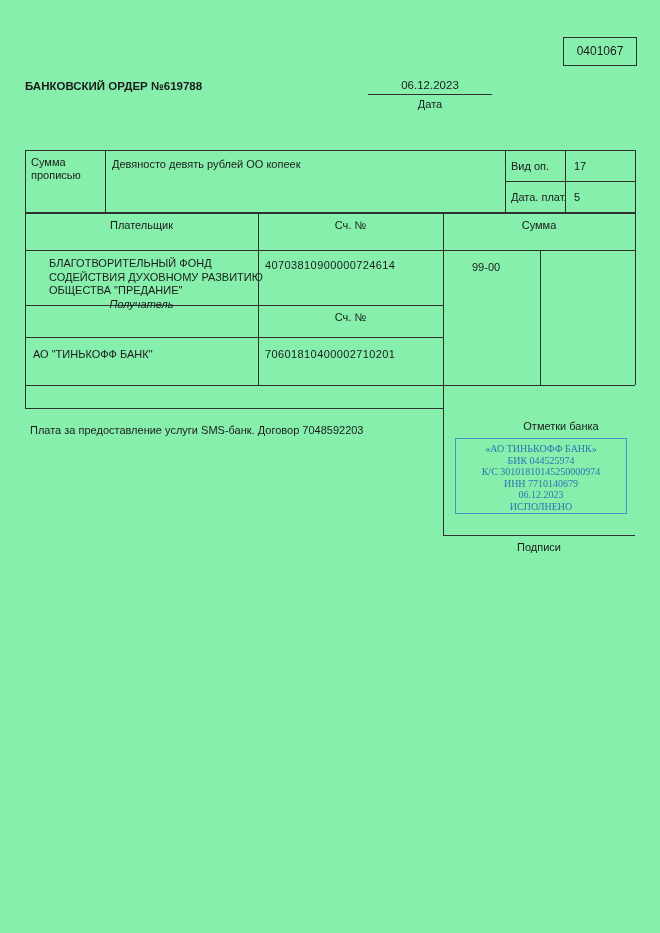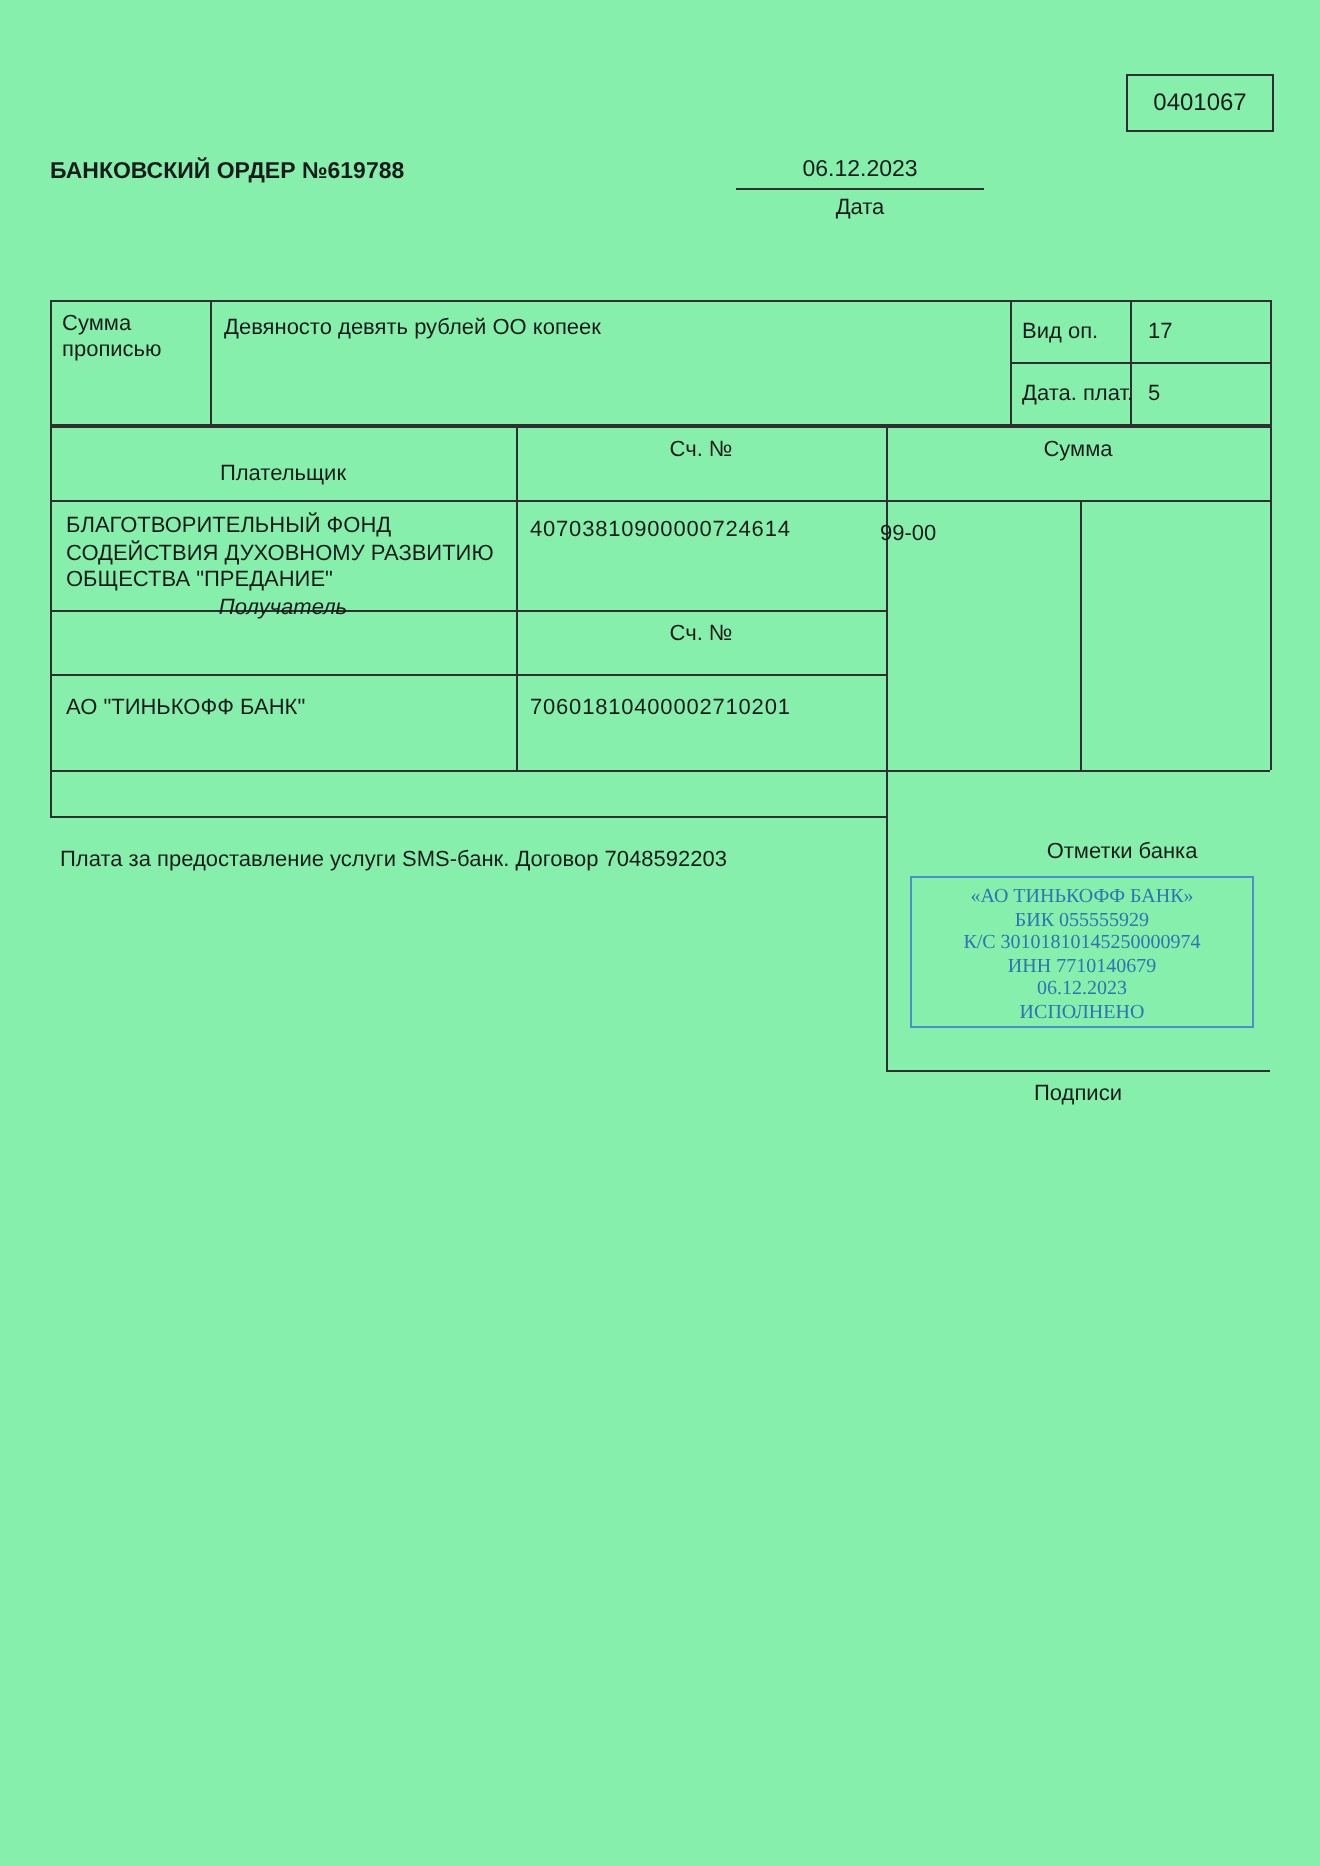--- a/index.html
+++ b/index.html
@@ -19,21 +19,21 @@
   .form-code-box {
     position:absolute; left:563px; top:37px; width:72px; height:27px;
     border:1px solid #2f2f2f; text-align:center; line-height:27px; font-size:12px;
   }
   .doc-title { position:absolute; left:25px; top:80px; font-weight:700; font-size:11.5px; }
   .date-block { position:absolute; left:368px; top:79px; width:124px; text-align:center; }
   .date-value { font-size:11.5px; padding-bottom:3px; border-bottom:1px solid #2f2f2f; }
   .date-label { padding-top:3px; font-size:11px; }
   .cell-label { position:absolute; }
   .mono-num { letter-spacing:0.4px; }
-  .payer-name { line-height:13.5px; }
+  .payer-name { line-height:13.5px;margin-left:16px; }
   .stamp-box {
     position:absolute; left:455px; top:438px; width:170px; height:70px;
     border:1px solid #4b8fcc;
     color:#2f74b5;
     font-family:"Liberation Serif","DejaVu Serif",serif;
     font-size:10px; line-height:11.5px;
     text-align:center;
     padding-top:4px;
   }
 </style>
@@ -72,41 +72,41 @@
   <div class="vline" style="left:443px; top:212px; height:323px;"></div>
   <div class="vline" style="left:540px; top:250px; height:135px;"></div>
 
   <div class="cell-label" style="left:31px; top:156px; width:70px; line-height:13px;">Сумма прописью</div>
   <div class="cell-label" style="left:112px; top:158px; width:380px;">Девяносто девять рублей ОО копеек</div>
   <div class="cell-label" style="left:511px; top:160px;">Вид оп.</div>
   <div class="cell-label" style="left:574px; top:160px;">17</div>
   <div class="cell-label" style="left:511px; top:191px;">Дата. плат.</div>
   <div class="cell-label" style="left:574px; top:191px;">5</div>
 
-  <div class="cell-label center" style="left:25px; top:219px; width:233px;margin-top:12px;">Плательщик</div>
+  <div class="cell-label center" style="left:25px; top:219px; width:233px;">Плательщик</div>
   <div class="cell-label center" style="left:258px; top:219px; width:185px;">Сч. №</div>
   <div class="cell-label center" style="left:443px; top:219px; width:192px;">Сумма</div>
 
   <div class="cell-label payer-name" style="left:33px; top:257px; width:218px;">БЛАГОТВОРИТЕЛЬНЫЙ ФОНД СОДЕЙСТВИЯ ДУХОВНОМУ РАЗВИТИЮ ОБЩЕСТВА "ПРЕДАНИЕ"</div>
   <div class="cell-label mono-num" style="left:265px; top:259px;">40703810900000724614</div>
-  <div class="cell-label" style="left:440px; top:261px;">99-00</div>
+  <div class="cell-label" style="left:472px; top:261px;">99-00</div>
 
   <div class="cell-label center" style="left:25px; top:298px; width:233px;font-style:italic;">Получатель</div>
   <div class="cell-label center" style="left:258px; top:311px; width:185px;">Сч. №</div>
 
   <div class="cell-label" style="left:33px; top:348px;">АО "ТИНЬКОФФ БАНК"</div>
   <div class="cell-label mono-num" style="left:265px; top:348px;">70601810400002710201</div>
 
   <div class="cell-label" style="left:30px; top:424px; width:400px;">Плата за предоставление услуги SMS-банк. Договор 7048592203</div>
 
   <div class="cell-label center" style="left:443px; top:420px; width:192px;padding-left:22px;">Отметки банка</div>
 
   <div class="stamp-box">
     <div>«АО ТИНЬКОФФ БАНК»</div>
-    <div>БИК 055555929</div>
+    <div>БИК 044525974</div>
     <div>К/С 30101810145250000974</div>
     <div>ИНН 7710140679</div>
     <div>06.12.2023</div>
     <div>ИСПОЛНЕНО</div>
   </div>
 
   <div class="cell-label center" style="left:443px; top:541px; width:192px;">Подписи</div>
 
 </div>
 

